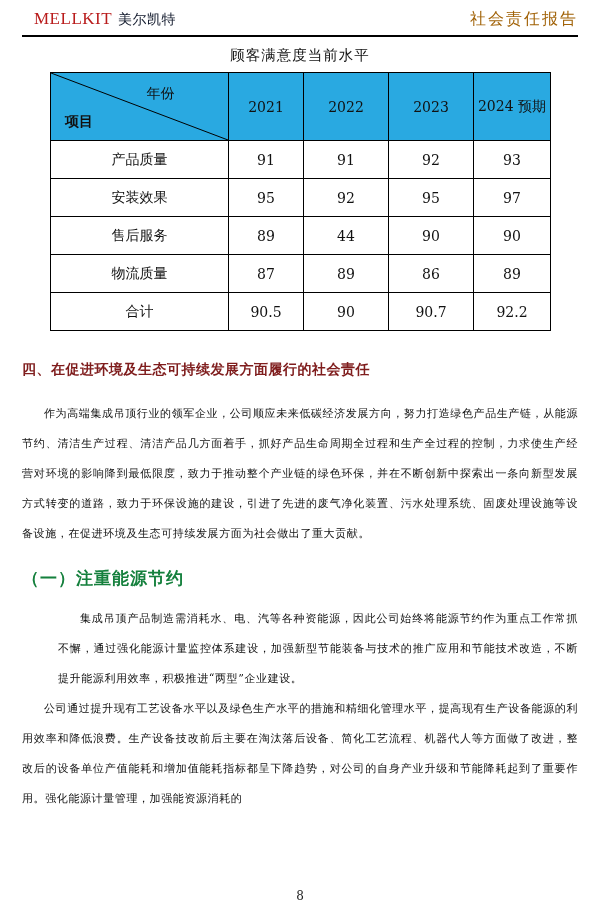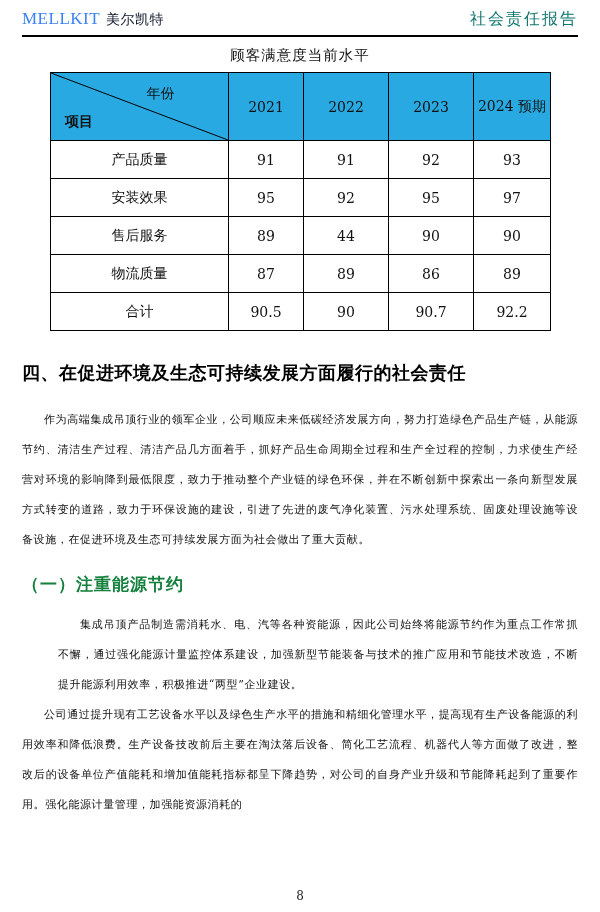--- a/index.html
+++ b/index.html
@@ -13,23 +13,23 @@
     margin:0 auto;
   }
   
   .doc-header{
     display:flex;justify-content:space-between;align-items:baseline;
     margin:8px 22px 0 22px;
     padding-bottom:5px;
     border-bottom:2px solid #000;
   }
   .brand{font-size:17px;letter-spacing:.5px;}
-  .brand-en{color:#3b82f6;font-family:"Liberation Serif","DejaVu Serif",serif;}
+  .brand-en{color:#b91c1c;font-family:"Liberation Serif","DejaVu Serif",serif;margin-left:12px;}
   .brand-cn{color:#0f172a;margin-left:6px;font-size:14px;}
-  .report-title{font-size:16px;color:#0f766e;letter-spacing:2px;}
+  .report-title{font-size:16px;color:#a16207;letter-spacing:2px;}
   
   .content{padding:0 22px;}
   .intro-line{margin-top:13px;font-size:15px;letter-spacing:1px;}
   .table-title{
     margin-top:9px;text-align:center;font-size:14.5px;font-weight:normal;
     letter-spacing:1px;
   }
   
   .sat-table{
     border-collapse:collapse;table-layout:fixed;
@@ -52,21 +52,21 @@
   .corner-bottom{position:absolute;bottom:9px;left:14px;font-size:14px;font-weight:bold;}
   .col-item{width:178px;}
   .col-y1{width:75px;}
   .col-y2{width:85px;}
   .col-y3{width:85px;}
   .col-y4{width:77px;}
   
   .section-heading{
     margin:30px 0 0 0;
     font-family:"DejaVu Sans","Liberation Sans",sans-serif;
-    font-weight:700;font-size:18px;letter-spacing:.5px;color:#000000;
+    font-weight:700;font-size:14px;letter-spacing:.5px;color:#7f1d1d;
   }
   .para{
     margin:20px 0 0 0;
     font-size:11px;line-height:30px;
     text-align:justify;text-align-last:left;
     text-indent:2em;letter-spacing:.6px;
   }
   .para.tight{margin-top:0;}
   .sub-heading{
     margin:18px 0 0 0;

